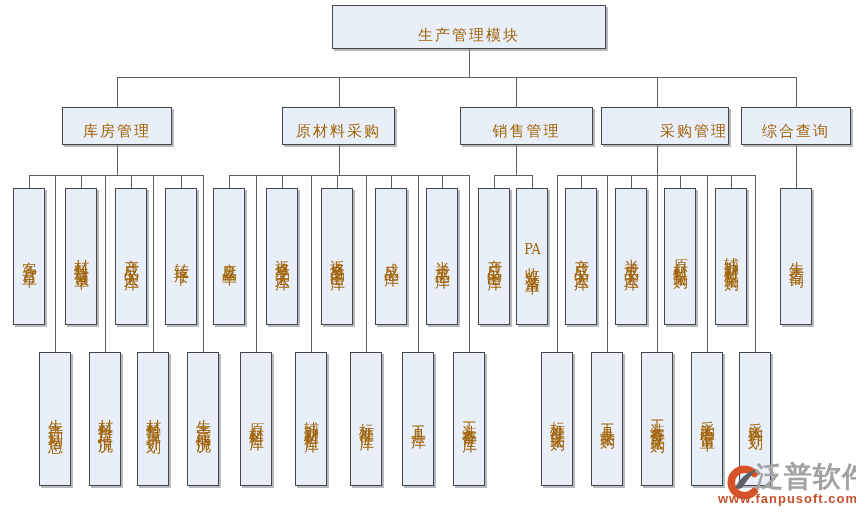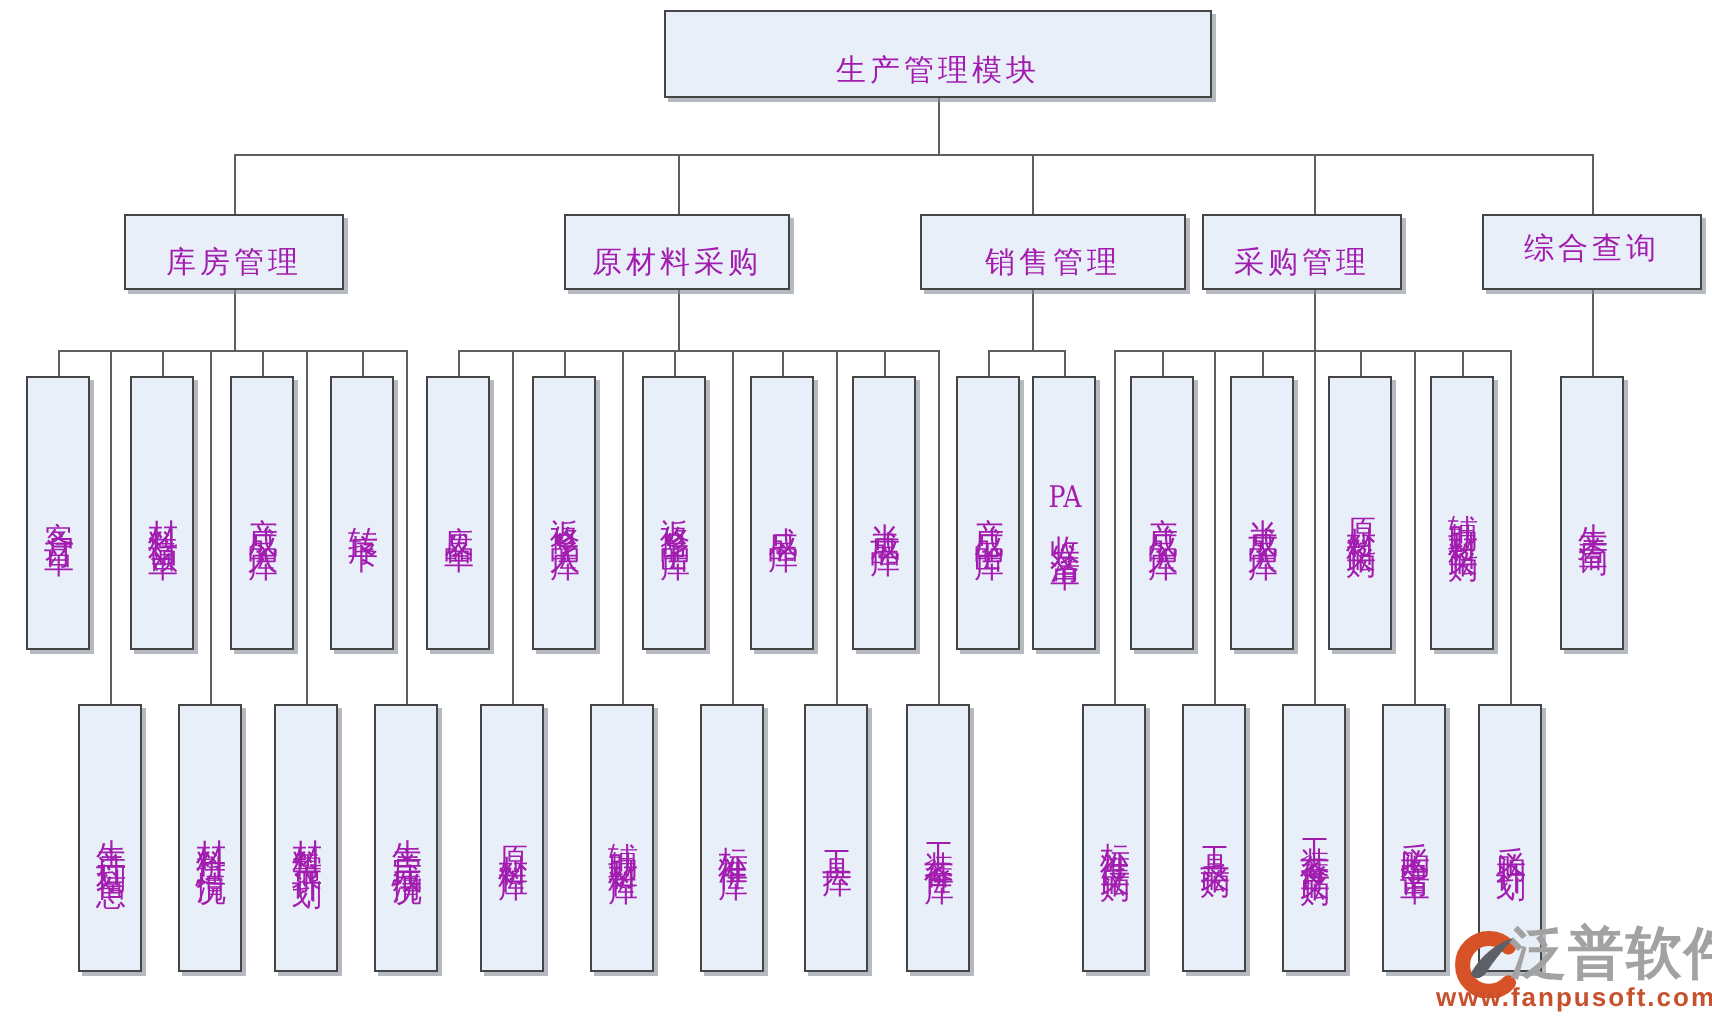--- a/index.html
+++ b/index.html
@@ -7,21 +7,21 @@
     width:856px;height:513px;position:relative;background:#ffffff;
     font-family:"DejaVu Serif","Liberation Serif",serif;
     overflow:hidden;
   }
   #stage{position:absolute;left:0;top:0;width:856px;height:513px;}
   .line{position:absolute;background:#5f5f5f;z-index:1;}
   .node{
     position:absolute;z-index:2;box-sizing:border-box;
     background:#e9eff8;border:1px solid #454545;
     box-shadow:2px 2px 0 rgba(130,140,150,0.6);
-    color:#a21caf;
+    color:#a16207;
   }
   .node-h{
     display:flex;align-items:flex-end;justify-content:center;
     font-size:15px;letter-spacing:2px;padding-bottom:3px;white-space:nowrap;
   }
   .node-v{display:flex;align-items:center;justify-content:center;overflow:visible;}
   .node-v .vtext{
     writing-mode:vertical-rl;text-orientation:upright;
     font-size:15px;letter-spacing:4px;line-height:1;white-space:nowrap;
   }
@@ -140,21 +140,21 @@
     <div class="line" style="left: 494px; top: 175px; width: 39px; height: 1px;"></div>
     <div class="line" style="left: 494px; top: 175px; width: 1px; height: 13px;"></div>
     <div class="line" style="left: 532px; top: 175px; width: 1px; height: 13px;"></div>
     <div class="node node-v" style="left: 478px; top: 188px; width: 32px; height: 137px;">
       <span class="vtext">产成品出库</span>
     </div>
     <div class="node node-v" style="left: 516px; top: 188px; width: 32px; height: 137px;">
       <span class="vtext"><span class="tcy">PA</span>收发清单</span>
     </div>
     <div class="line" style="left: 657px; top: 77px; width: 1px; height: 30px;"></div>
-    <div class="node node-h" style="left: 601px; top: 107px; width: 100px; height: 38px;">
+    <div class="node node-h" style="left: 601px; top: 107px; width: 128px; height: 38px; justify-content: flex-end;">
       <span>采购管理</span>
     </div>
     <div class="line" style="left: 657px; top: 145px; width: 1px; height: 30px;"></div>
     <div class="line" style="left: 557px; top: 175px; width: 199px; height: 1px;"></div>
     <div class="line" style="left: 581px; top: 175px; width: 1px; height: 13px;"></div>
     <div class="line" style="left: 631px; top: 175px; width: 1px; height: 13px;"></div>
     <div class="line" style="left: 680px; top: 175px; width: 1px; height: 13px;"></div>
     <div class="line" style="left: 731px; top: 175px; width: 1px; height: 13px;"></div>
     <div class="line" style="left: 557px; top: 175px; width: 1px; height: 177px;"></div>
     <div class="line" style="left: 607px; top: 175px; width: 1px; height: 177px;"></div>
@@ -182,21 +182,21 @@
     <div class="node node-v" style="left: 641px; top: 352px; width: 32px; height: 134px;">
       <span class="vtext">工装备件采购</span>
     </div>
     <div class="node node-v" style="left: 691px; top: 352px; width: 32px; height: 134px;">
       <span class="vtext">采购申请单</span>
     </div>
     <div class="node node-v" style="left: 739px; top: 352px; width: 32px; height: 134px;">
       <span class="vtext">采购计划</span>
     </div>
     <div class="line" style="left: 796px; top: 77px; width: 1px; height: 30px;"></div>
-    <div class="node node-h" style="left: 741px; top: 107px; width: 110px; height: 38px; align-items: center;">
+    <div class="node node-h" style="left: 741px; top: 107px; width: 110px; height: 38px;">
       <span>综合查询</span>
     </div>
     <div class="line" style="left: 796px; top: 145px; width: 1px; height: 43px;"></div>
     <div class="node node-v" style="left: 780px; top: 188px; width: 32px; height: 137px;">
       <span class="vtext">生产查询</span>
     </div>
   </div>
 
 <div class="watermark">
   <svg class="wm-logo" viewBox="0 0 36 36" xmlns="http://www.w3.org/2000/svg">

